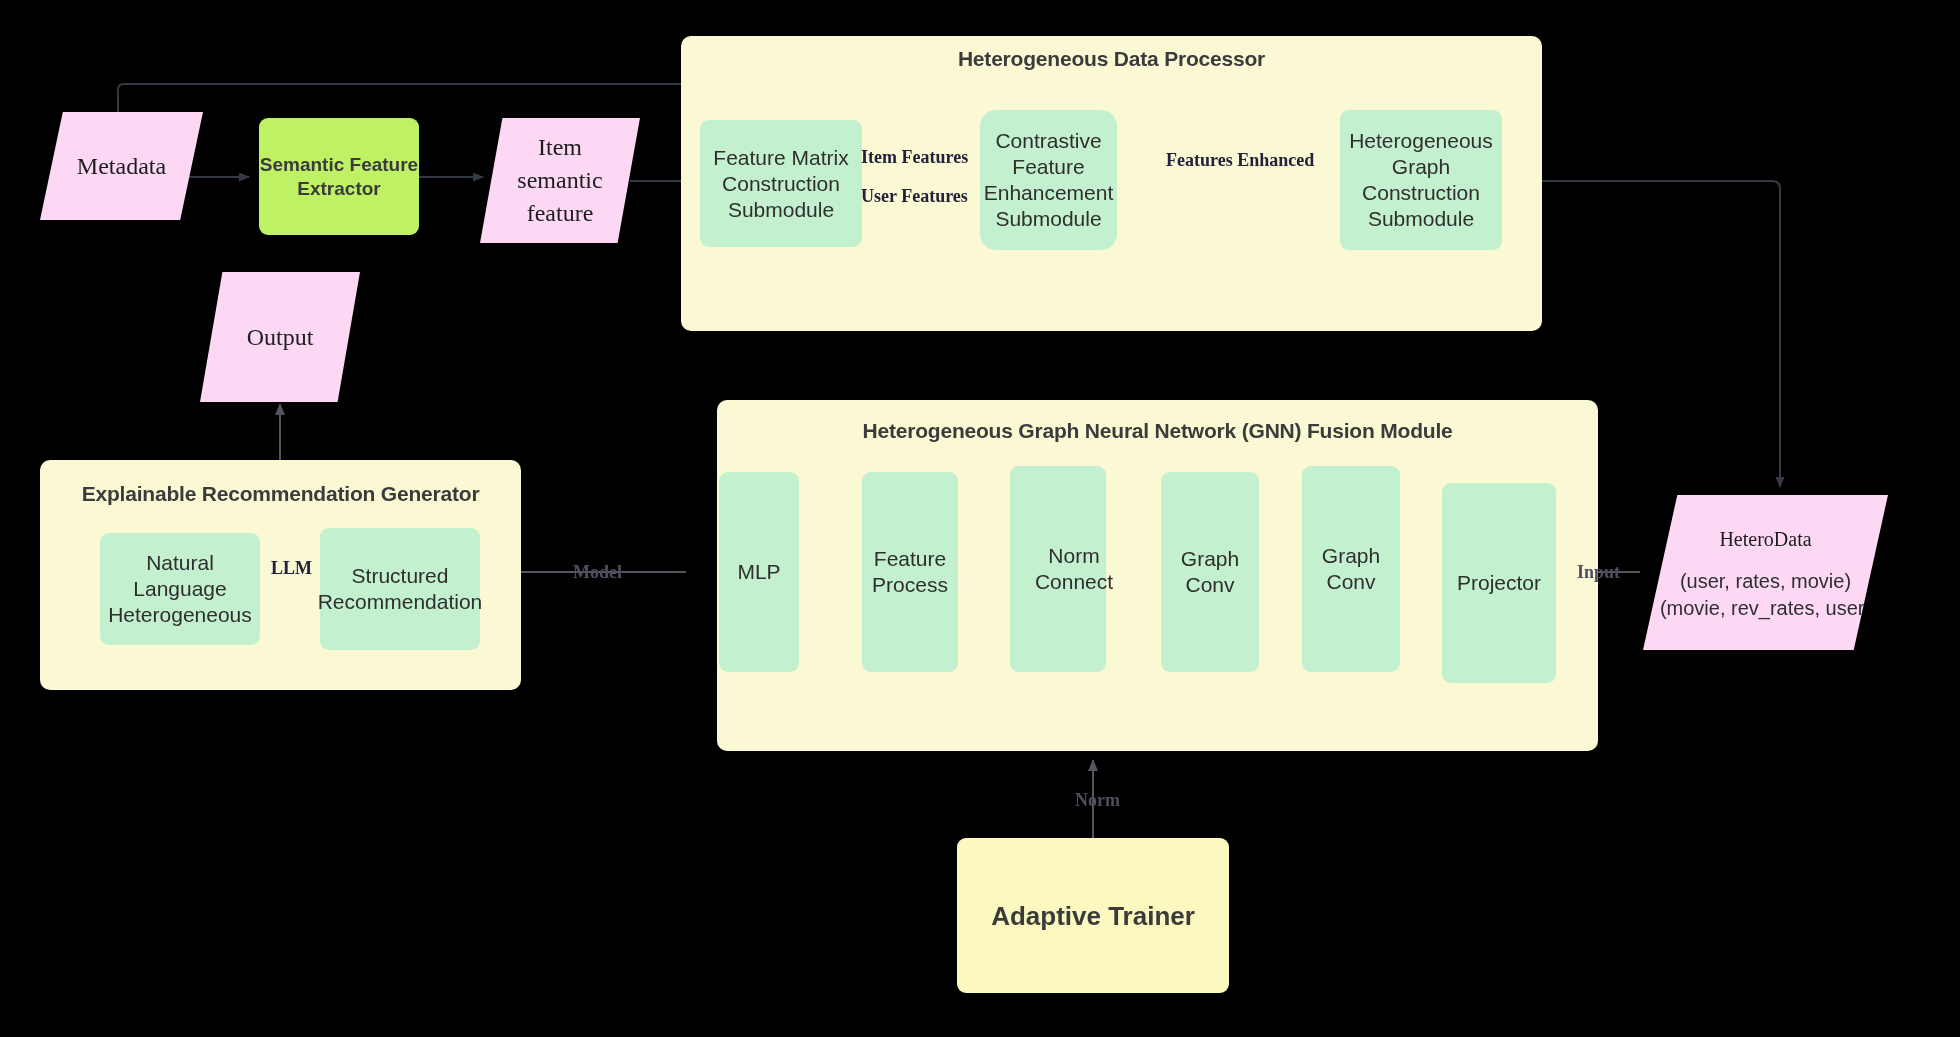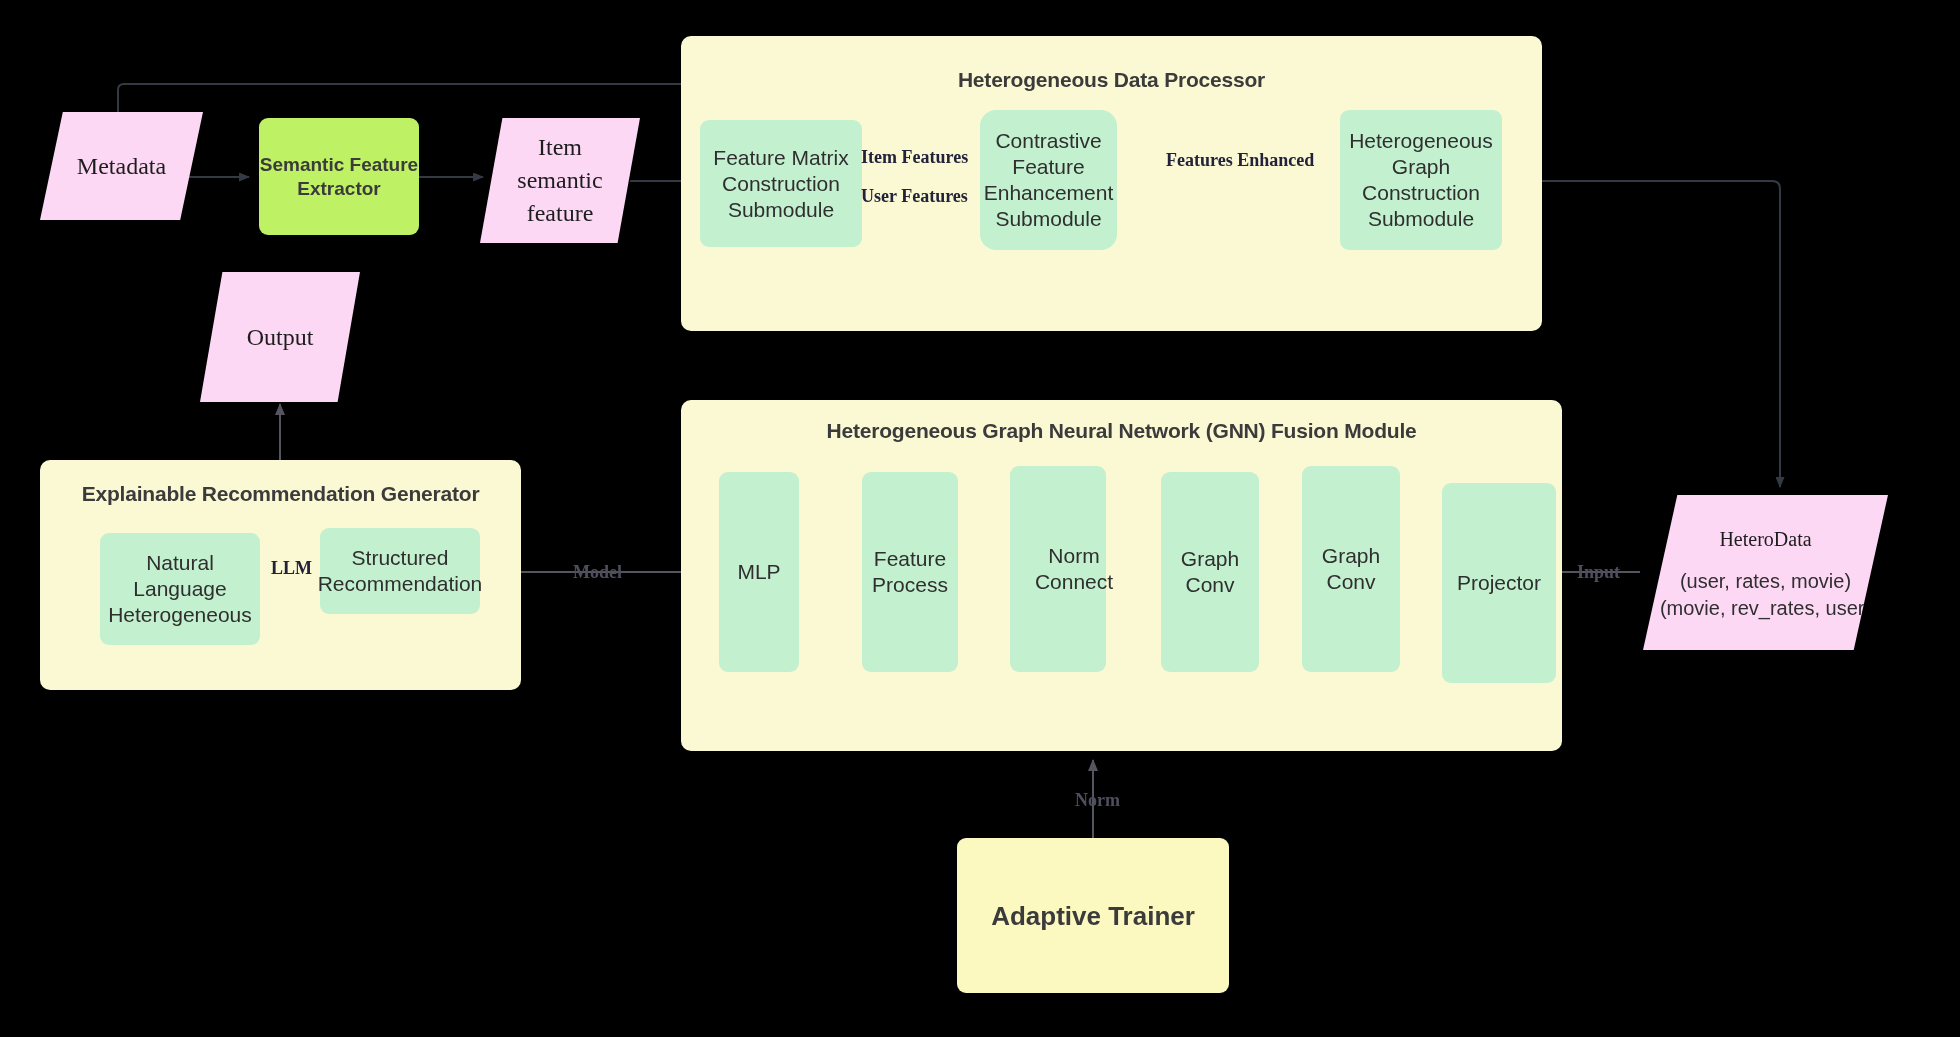--- a/index.html
+++ b/index.html
@@ -84,21 +84,21 @@
     <path class="ln" style="stroke:#55555f" d="M686,572 L515,572" marker-end="url(#arDim)"></path>
 
     <path class="ln" d="M318,585 L268,585" marker-end="url(#arL)"></path>
 
     <path class="ln" style="stroke:#55555f" d="M280,460 L280,404" marker-end="url(#arDimUp)"></path>
 
     <path class="ln" style="stroke:#55555f" d="M1093,838 L1093,760" marker-end="url(#arDimUp)"></path>
   </svg>
 
   <div class="cluster" style="left:681px;top:36px;width:861px;height:295px;">
-    <div class="cluster-title" style="top:32px;">Heterogeneous Data Processor</div>
+    <div class="cluster-title" style="top:11px;">Heterogeneous Data Processor</div>
   </div>
 
   <div class="node n-green" style="left:700px;top:120px;width:162px;height:127px;">
     <span>Feature Matrix Construction Submodule</span>
   </div>
   <div class="node n-green" style="left:980px;top:110px;width:137px;height:140px;border-radius:16px;">
     <span>Contrastive Feature Enhancement Submodule</span>
   </div>
   <div class="node n-green" style="left:1340px;top:110px;width:162px;height:140px;">
     <span>Heterogeneous Graph Construction Submodule</span>
@@ -125,21 +125,21 @@
   <div class="para" style="left:200px;top:272px;width:160px;height:130px;">
     <span>Output</span>
   </div>
 
   <div class="para" style="left:1643px;top:495px;width:245px;height:155px;flex-direction:column;">
     <div style="font-family:'Liberation Serif',serif;font-size:20px;margin-bottom:12px;">HeteroData</div>
     <div style="font-family:'Liberation Sans',sans-serif;font-size:20px;line-height:27px;color:#2f2f2f;">(user, rates, movie)</div>
     <div style="font-family:'Liberation Sans',sans-serif;font-size:20px;line-height:27px;color:#2f2f2f;">(movie, rev_rates, user)</div>
   </div>
 
-  <div class="cluster" style="left:681px;top:400px;width:881px;height:351px;">
+  <div class="cluster" style="left:717px;top:400px;width:881px;height:351px;">
     <div class="cluster-title" style="top:19px;">Heterogeneous Graph Neural Network (GNN) Fusion Module</div>
   </div>
 
   <div class="node n-green" style="left:719px;top:472px;width:80px;height:200px;">
     <span>MLP</span>
   </div>
   <div class="node n-green" style="left:862px;top:472px;width:96px;height:200px;">
     <span>Feature Process</span>
   </div>
   <div class="node n-green" style="left:1010px;top:466px;width:96px;height:206px;padding-left:32px;">
@@ -158,21 +158,21 @@
   <div class="elabel dim" style="left:1577px;top:562px;">Input</div>
   <div class="elabel dim" style="left:573px;top:562px;">Model</div>
 
   <div class="cluster" style="left:40px;top:460px;width:481px;height:230px;">
     <div class="cluster-title" style="top:22px;">Explainable Recommendation Generator</div>
   </div>
 
   <div class="node n-green" style="left:100px;top:533px;width:160px;height:112px;">
     <span>Natural Language Heterogeneous</span>
   </div>
-  <div class="node n-green" style="left:320px;top:528px;width:160px;height:86px;">
+  <div class="node n-green" style="left:320px;top:528px;width:160px;height:122px;">
     <span>Structured Recommendation</span>
   </div>
   <div class="elabel" style="left:271px;top:558px;">LLM</div>
 
   <div class="node n-yellow-plain" style="left:957px;top:838px;width:272px;height:155px;">
     <span>Adaptive Trainer</span>
   </div>
   <div class="elabel dim" style="left:1075px;top:790px;">Norm</div>
 
 </div>

